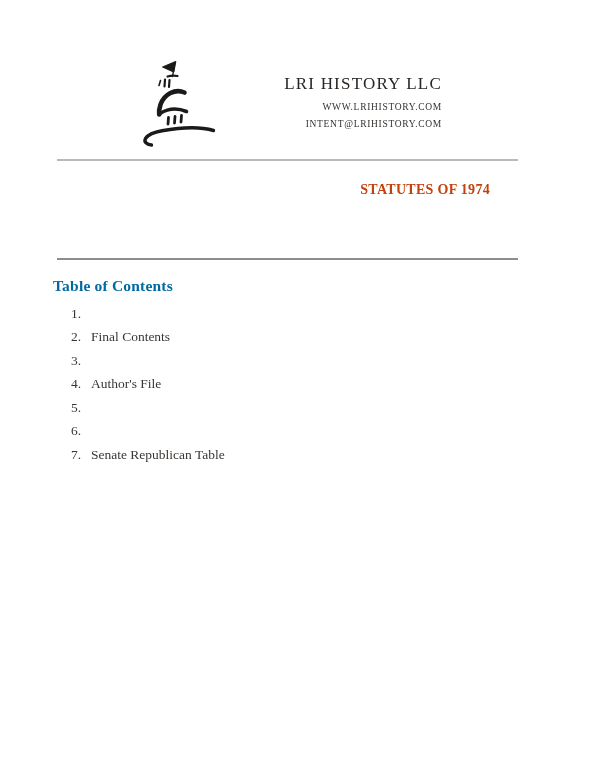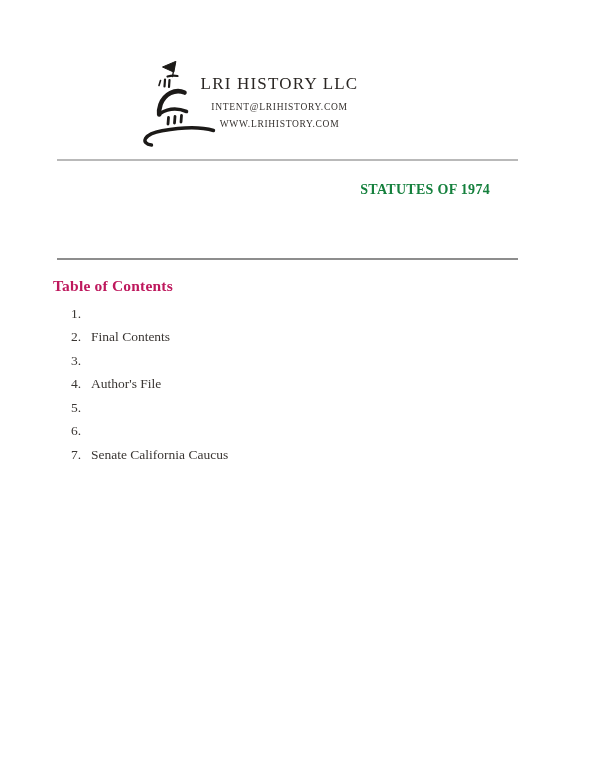--- a/index.html
+++ b/index.html
@@ -17,24 +17,24 @@
   }
 
   
   .logo {
     position: absolute;
     left: 141px;
     top: 56px;
   }
   .company {
     position: absolute;
-    left: 147px;
+    left: 177px;
     top: 74px;
     width: 265px;
-    text-align: center;
+    text-align: right;
   }
   .company-name {
     font-size: 17px;
     letter-spacing: 1.2px;
     color: #2a2623;
     margin-bottom: 5px;
     white-space: nowrap;
   }
   .contact-line {
     font-size: 9.5px;
@@ -64,35 +64,35 @@
   
   .reference {
     position: absolute;
     top: 180px;
     right: 110px;
     text-align: right;
     font-weight: bold;
     font-size: 14px;
     line-height: 20px;
     letter-spacing: 0.3px;
-    color: #15803d;
+    color: #c2410c;
   }
   .ref-line {
     white-space: pre; 
   }
 
   
   .toc-title {
     position: absolute;
     left: 53px;
     top: 277px;
     font-size: 15.5px;
     font-weight: bold;
     letter-spacing: 0.2px;
-    color: #be185d;
+    color: #0369a1;
   }
   .toc-list {
     position: absolute;
     left: 68px;
     top: 302px;
     margin: 0;
     padding: 0;
     list-style: none;
   }
   .toc-item {
@@ -138,22 +138,22 @@
         <path d="M 27.5 61.5 L 27 68" stroke-width="2.8"></path>
         <path d="M 34 60.5 L 33.5 67" stroke-width="2.8"></path>
         <path d="M 40.5 59.5 L 40 66" stroke-width="2.8"></path>
 
         <path d="M 10.5 89 C 5 88.5 2.8 85.5 4.5 82.5 C 7.5 78 14 76 21 74.8 C 42 71 59 70.5 72.5 74.5" stroke-width="3.4"></path>
       </g>
     </svg>
 
     <div class="company">
       <div class="company-name">LRI HISTORY LLC</div>
+      <div class="contact-line">WWW.LRIHISTORY.COM</div>
       <div class="contact-line">INTENT@LRIHISTORY.COM</div>
-      <div class="contact-line">WWW.LRIHISTORY.COM</div>
     </div>
   </div>
 
   <div class="rule rule-top"></div>
 
   <div class="reference">
     <div class="ref-line">STATUTES OF 1974</div>
   </div>
 
   <div class="rule rule-bottom"></div>
@@ -176,17 +176,17 @@
       <span class="toc-label">Author's File</span>
     </li>
     <li class="toc-item">
       <span class="toc-num">5.</span>
     </li>
     <li class="toc-item">
       <span class="toc-num">6.</span>
     </li>
     <li class="toc-item">
       <span class="toc-num">7.</span>
-      <span class="toc-label">Senate California Caucus</span>
+      <span class="toc-label">Senate Republican Table</span>
     </li>
   </ol>
 
 </div>
 
 </body></html>

